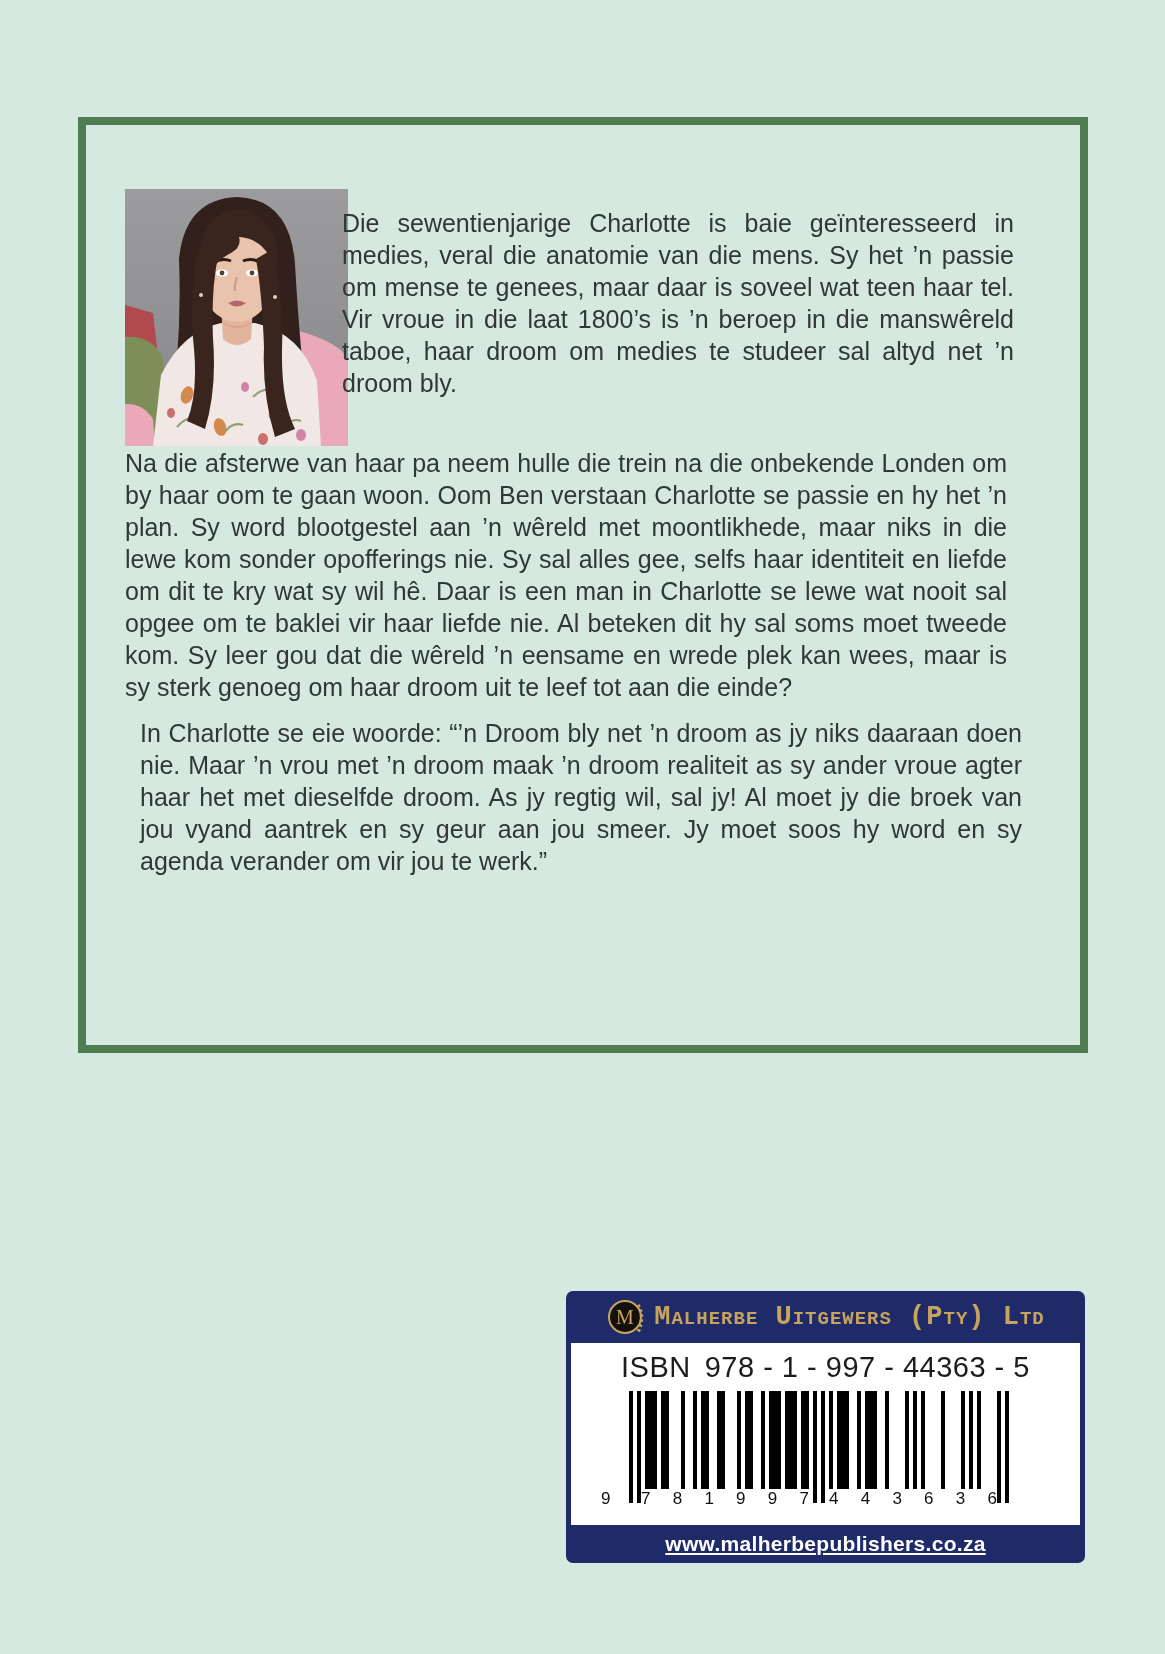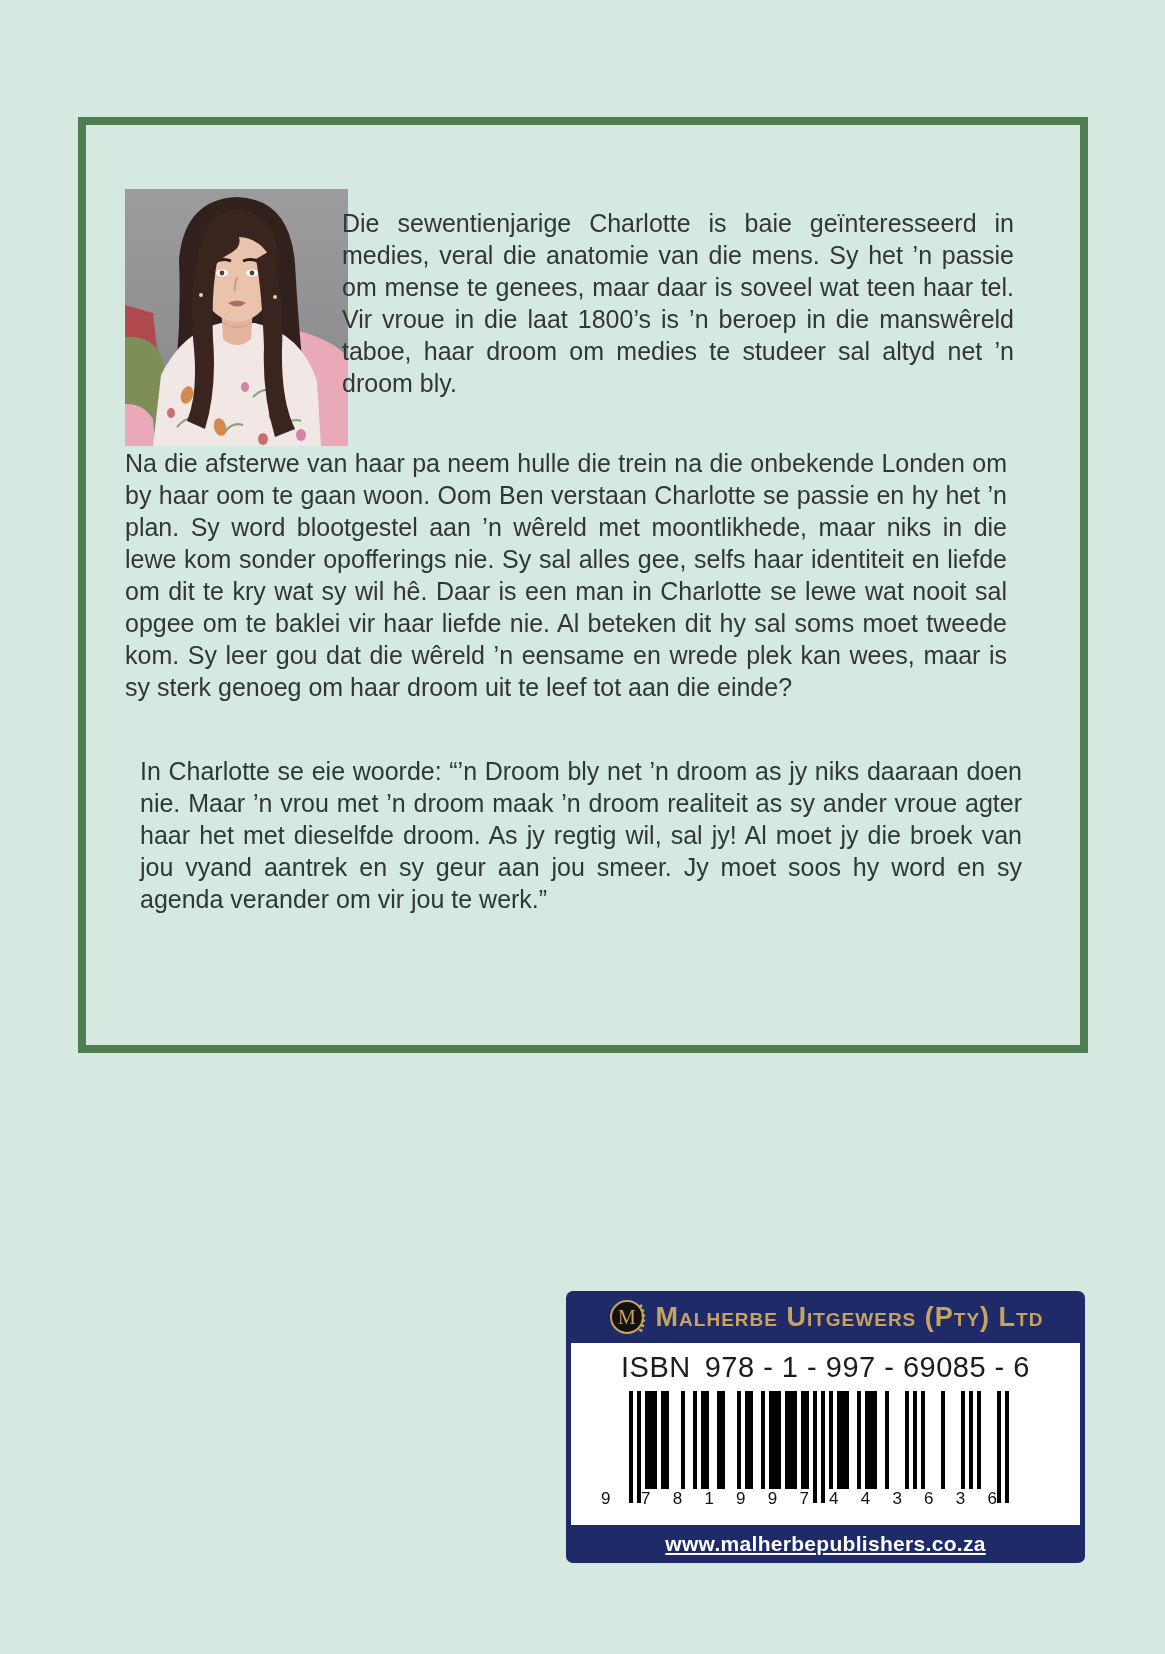--- a/index.html
+++ b/index.html
@@ -14,32 +14,32 @@
   }
   .photo{
     position:absolute;left:39px;top:64px;width:223px;height:257px;display:block;
   }
   .blurb{
     position:absolute;color:#2f3834;font-size:25px;line-height:32px;
     text-align:justify;margin:0;
   }
   .p1{left:256px;top:82px;width:672px;}
   .p2{left:39px;top:322px;width:882px;}
-  .p3{left:54px;top:630px;width:882px;}
+  .p3{left:54px;top:592px;width:882px;}
 
   .pub{
     position:absolute;left:566px;top:1291px;width:519px;height:272px;
     background:#1f2a68;border-radius:7px;
   }
   .pub-header{
     position:absolute;top:0;left:0;right:0;height:52px;
     display:flex;align-items:center;justify-content:center;gap:10px;
   }
   .pub-name{
-    font-family:Liberation Sans, sans-serif;font-variant:small-caps;
+    font-family:Liberation Mono, monospace;font-variant:small-caps;
     color:#c8a35e;font-size:27px;font-weight:bold;letter-spacing:1px;
     white-space:nowrap;
   }
   .pub-white{
     position:absolute;left:5px;right:5px;top:52px;height:182px;background:#ffffff;
   }
   .isbn-row{
     position:absolute;top:8px;left:0;right:0;text-align:center;
     font-size:29px;color:#1c1c1c;letter-spacing:0.5px;white-space:nowrap;
   }
@@ -132,21 +132,21 @@
     <svg width="38" height="38" viewBox="0 0 38 38" aria-hidden="true">
       <circle cx="19" cy="19" r="16" fill="#14100c" stroke="#c8a35e" stroke-width="2"></circle>
       <path d="M32,7 q7,12 0,27" stroke="#c8a35e" stroke-width="3.5" fill="none" stroke-dasharray="2.5,2.5"></path>
       <text x="19" y="26" text-anchor="middle" font-family="Liberation Serif, serif" font-size="20" fill="#c8a35e">M</text>
     </svg>
     <span class="pub-name">Malherbe Uitgewers (Pty) Ltd</span>
   </div>
 
   <div class="pub-white">
     <div class="isbn-row">
-      <span class="isbn-label">ISBN</span><span>978 - 1 - 997 - 69085 - 6</span>
+      <span class="isbn-label">ISBN</span><span>978 - 1 - 997 - 44363 - 5</span>
     </div>
     <svg id="barcode" width="380" height="115" aria-hidden="true">
         <rect x="0" y="0" width="4" height="112" fill="#000"></rect>
         <rect x="8" y="0" width="4" height="112" fill="#000"></rect>
         <rect x="16" y="0" width="4" height="98" fill="#000"></rect>
         <rect x="20" y="0" width="4" height="98" fill="#000"></rect>
         <rect x="24" y="0" width="4" height="98" fill="#000"></rect>
         <rect x="32" y="0" width="4" height="98" fill="#000"></rect>
         <rect x="36" y="0" width="4" height="98" fill="#000"></rect>
         <rect x="52" y="0" width="4" height="98" fill="#000"></rect>

